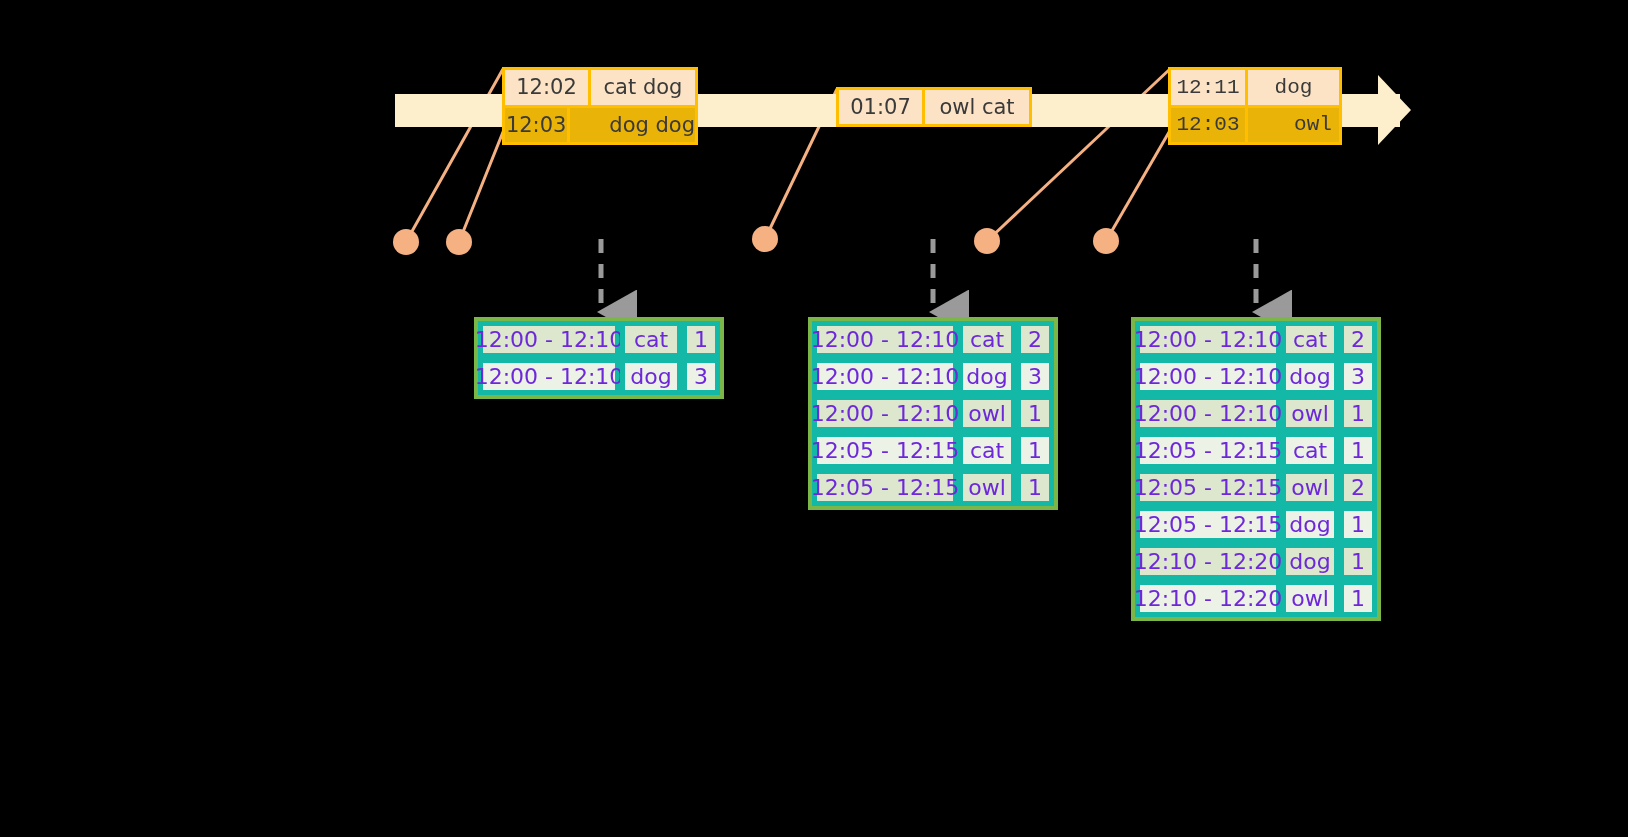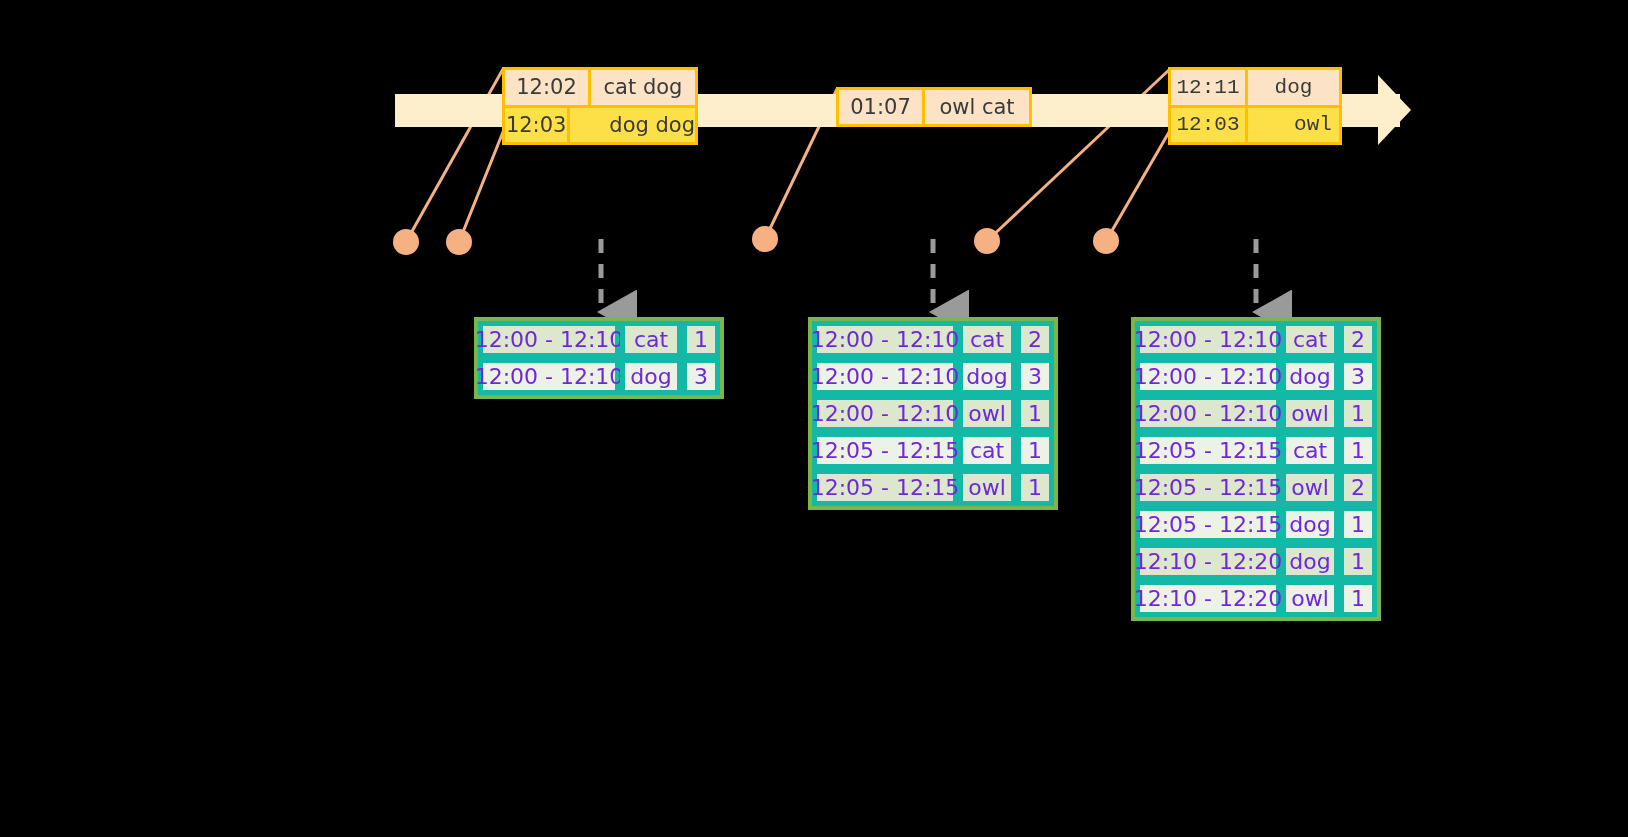--- a/index.html
+++ b/index.html
@@ -35,21 +35,21 @@
   .evt-time{
     display:flex;align-items:center;justify-content:center;
     border-right:3px solid #FFBE00;
     font-size:21px;color:#3a3a3a;white-space:nowrap;
   }
   .evt-words{
     display:flex;align-items:center;justify-content:center;
     font-size:21px;color:#3a3a3a;white-space:nowrap;flex:1 1 auto;
   }
   .shade-a{background:#FCE3C6;}
-  .shade-b{background:#fde047;gap:39px;}
+  .shade-b{background:#eab308;gap:39px;}
 
   #evt-box-1{left:502px;top:60px;width:196px;height:78px;}
   #evt-box-1 .evt-time{width:83px;}
   #evt-box-2{left:836px;top:80px;width:196px;height:40px;}
   #evt-box-2 .evt-time{width:83px;}
   #evt-box-3{left:1168px;top:60px;width:174px;height:78px;font-family:Liberation Mono, monospace;}
   #evt-box-3 .evt-time{width:74px;}
 
   
   .dot{

